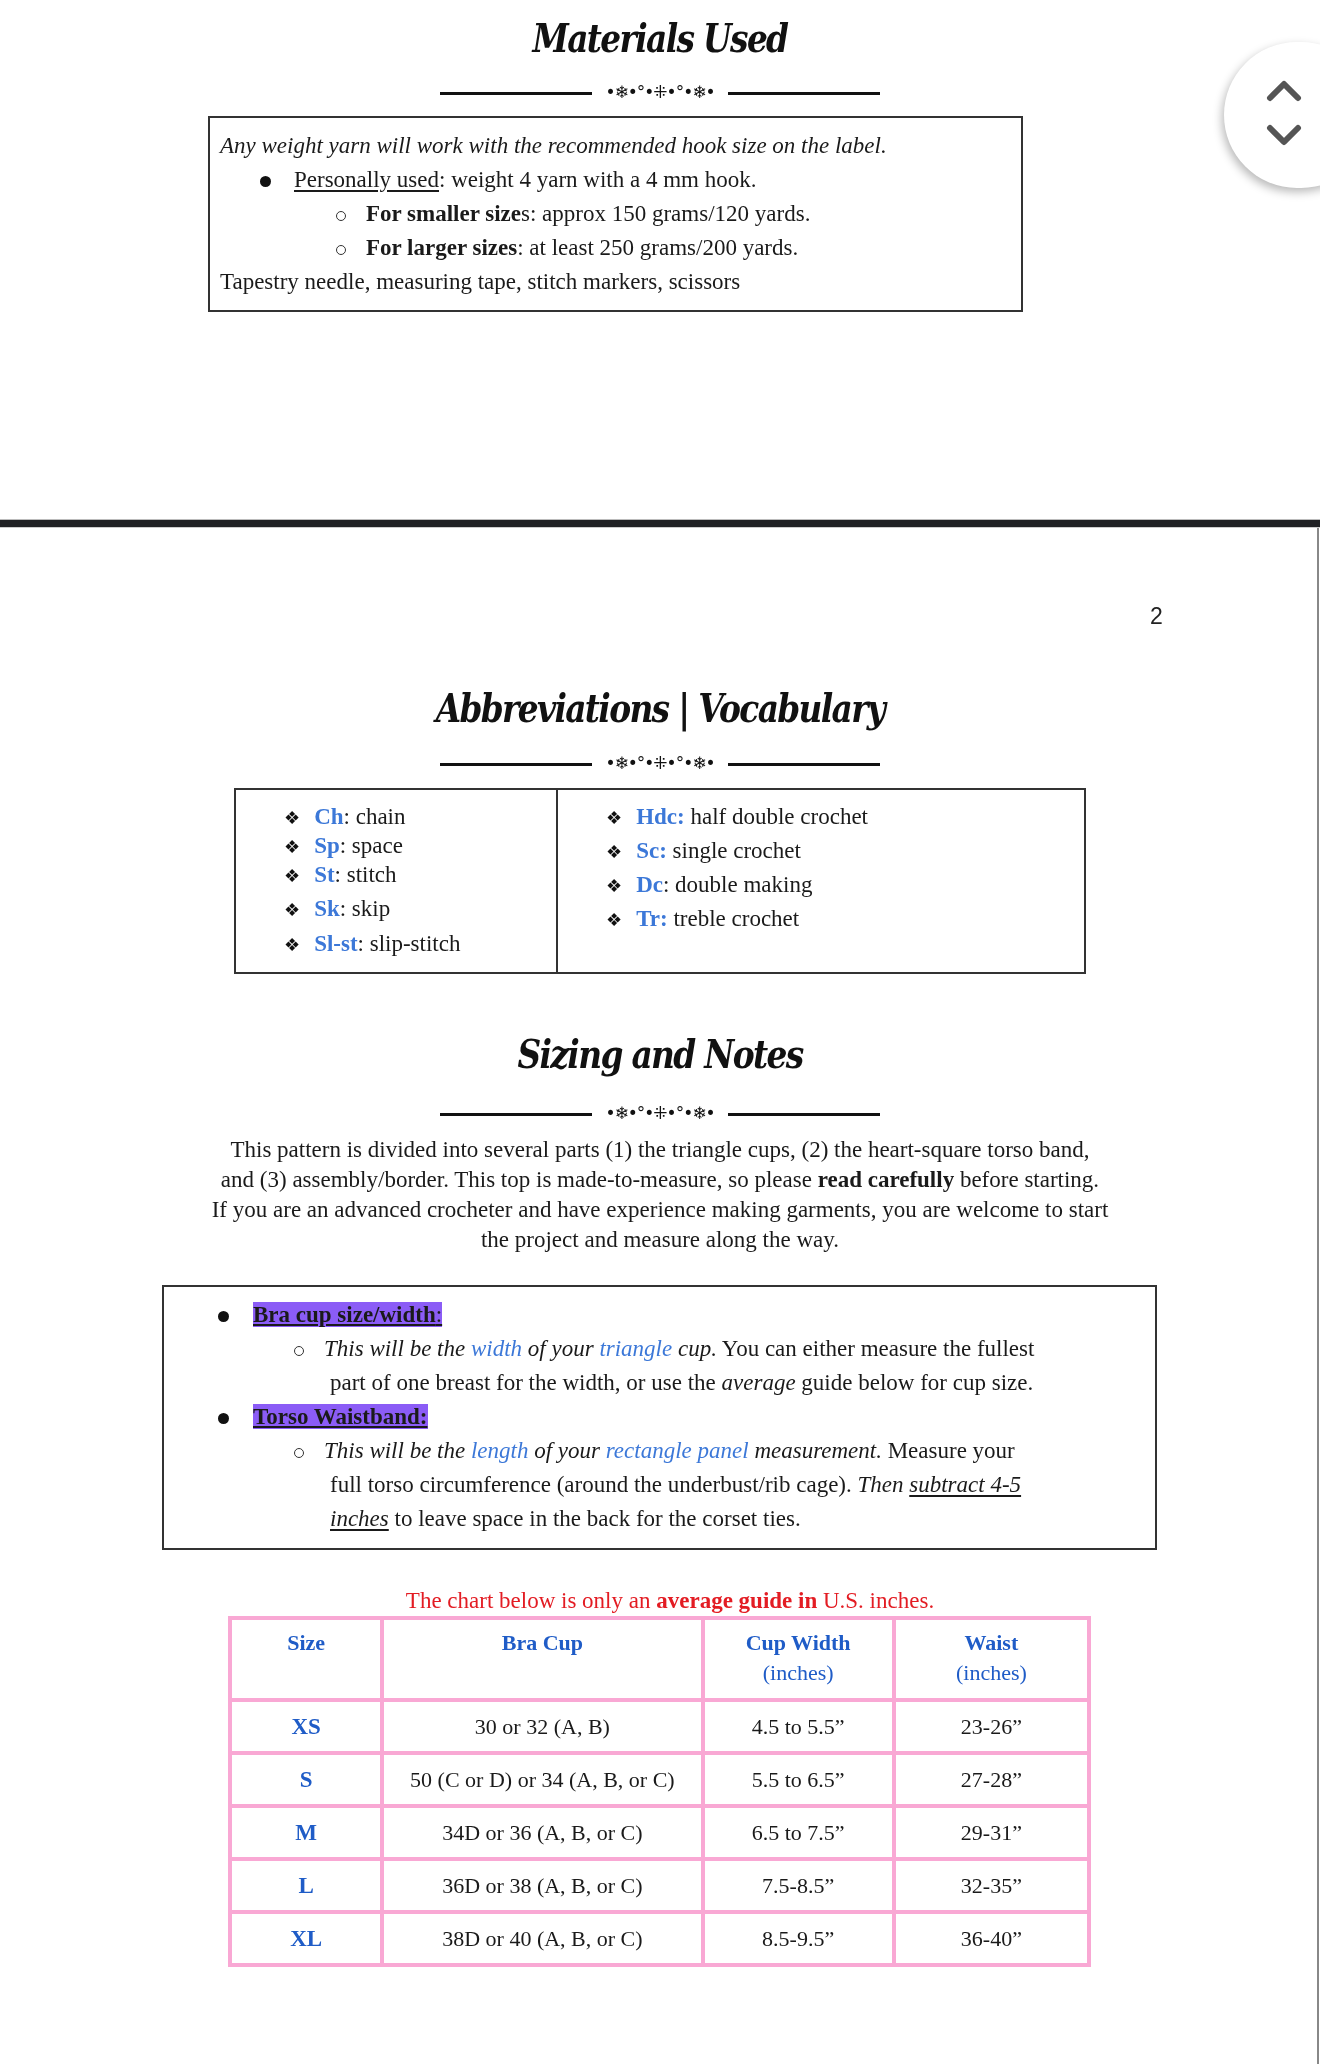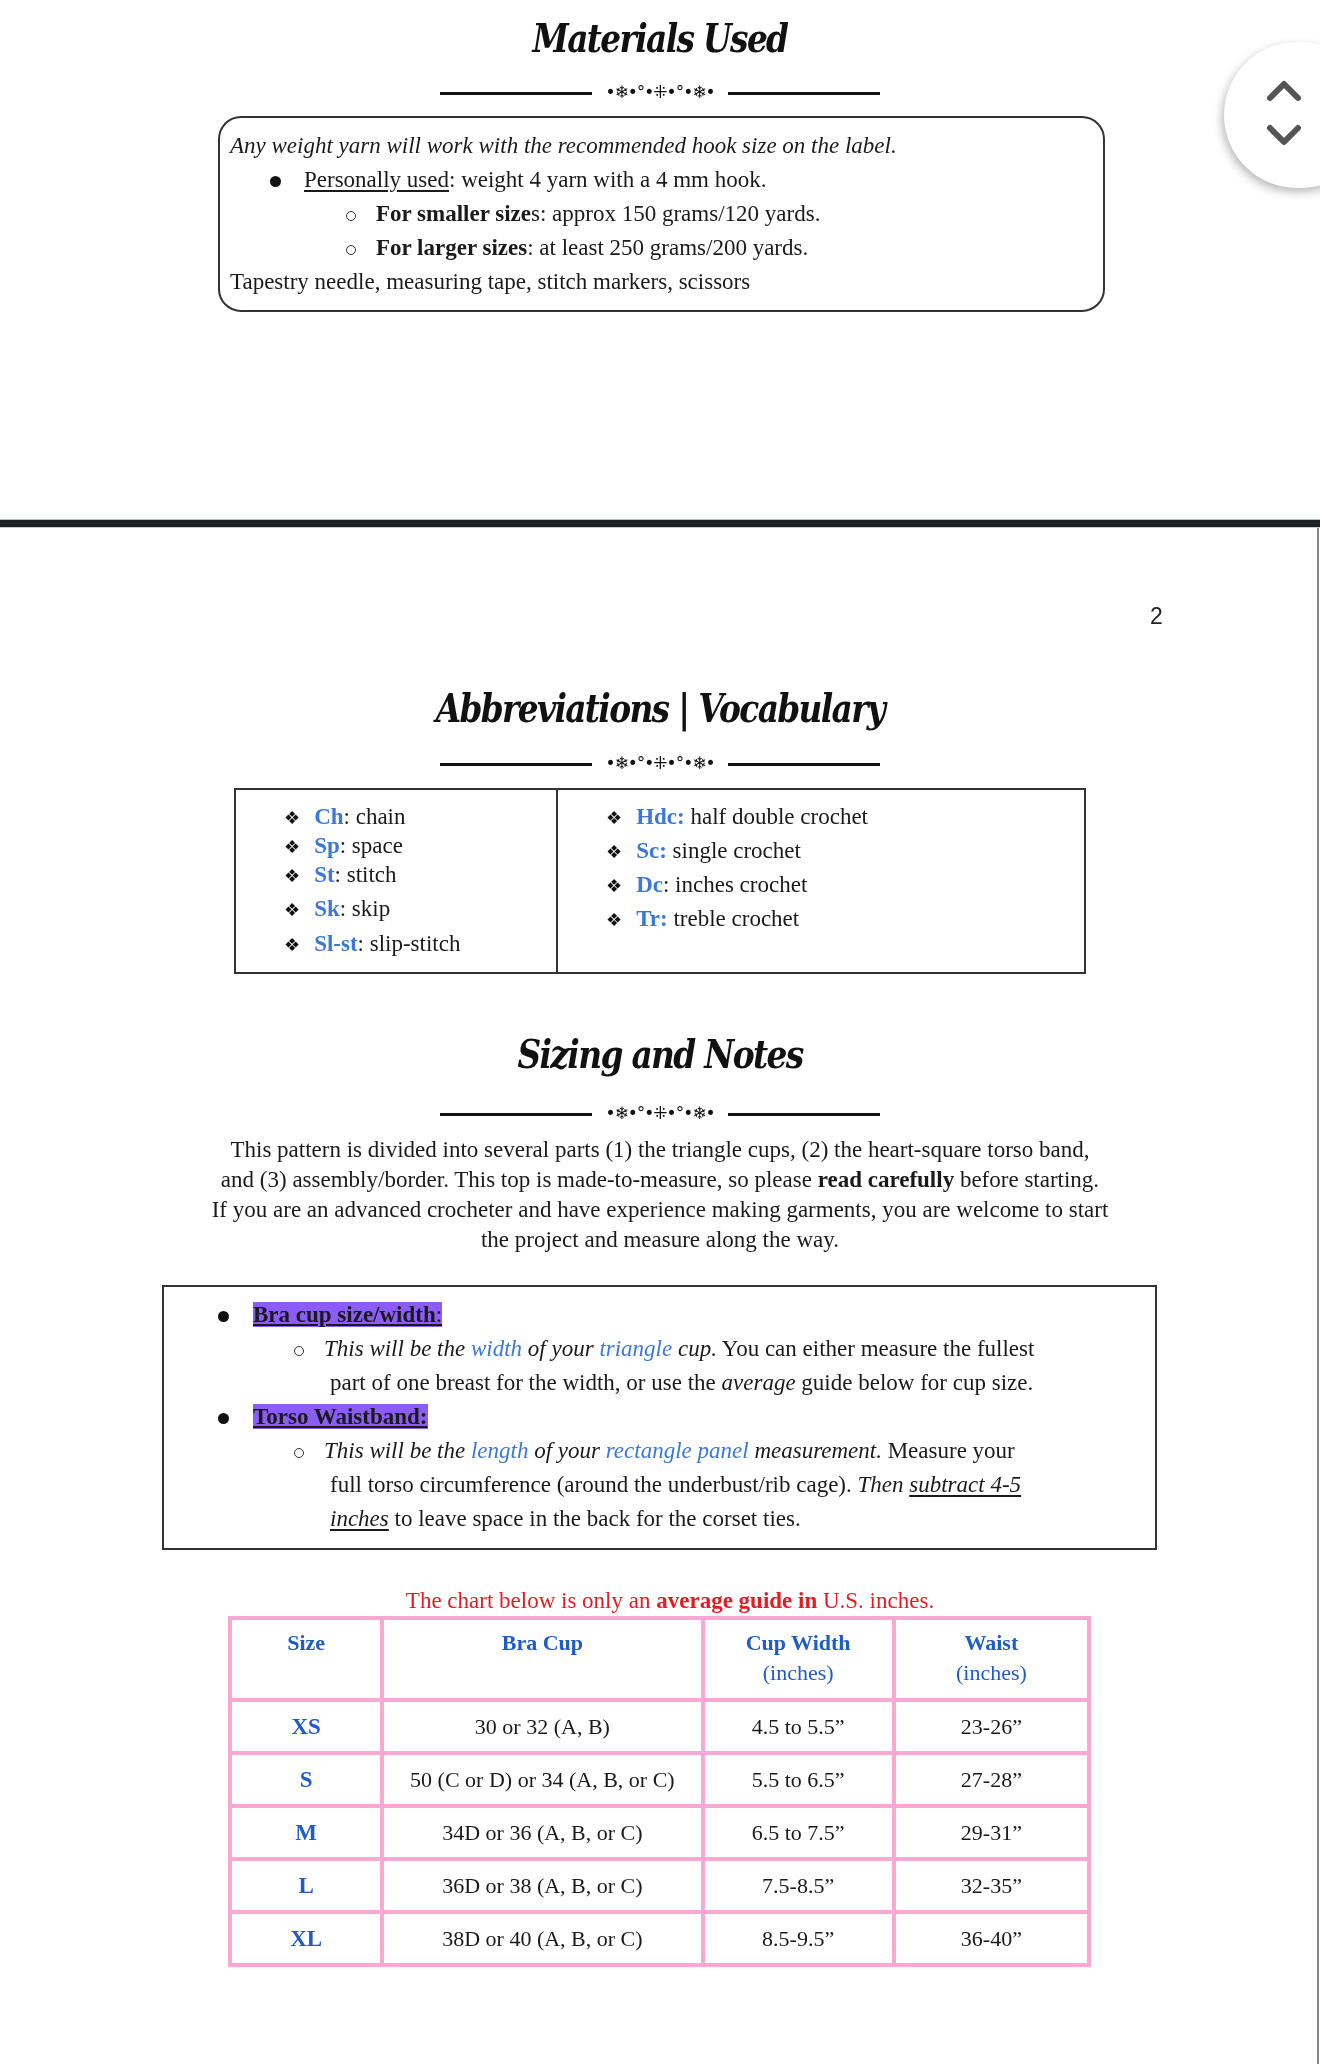--- a/index.html
+++ b/index.html
@@ -63,21 +63,21 @@
 <body>
 
 <div class="heading" style="top:14px;">Materials Used</div>
 
 <div class="divider" style="top:83px;">
   <div class="line l"></div>
   <div class="orn">•❄•°•⁜•°•❄•</div>
   <div class="line r"></div>
 </div>
 
-<div class="box" style="left:218px; top:116px; width:887px; height:196px;border-radius:23px;">
+<div class="box" style="left:208px; top:116px; width:815px; height:196px;">
   <div class="abs t it" style="left:10px; top:11px;">Any weight yarn will work with the recommended hook size on the label.</div>
 
   <div class="abs t" style="left:50px; top:45px;">
     <span class="dot" style="margin-right:23px;"></span><span class="u">Personally used</span><span>: weight 4 yarn with a 4 mm hook.</span>
   </div>
 
   <div class="abs t" style="left:126px; top:79px;">
     <span class="circ" style="margin-right:20px;"></span><span class="b">For smaller size</span><span>s</span><span>: approx 150 grams/120 yards.</span>
   </div>
 
@@ -118,21 +118,21 @@
   <div class="abs" style="left:320px; top:0; width:2px; height:182px; background:#333;"></div>
 
   <div class="abbr-item t" style="left:48px; top:10px;"><span class="dia" style="margin-right:14px;">❖</span><span class="b blue">Ch</span><span>: chain</span></div>
   <div class="abbr-item t" style="left:48px; top:39px;"><span class="dia" style="margin-right:14px;">❖</span><span class="b blue">Sp</span><span>: space</span></div>
   <div class="abbr-item t" style="left:48px; top:68px;"><span class="dia" style="margin-right:14px;">❖</span><span class="b blue">St</span><span>: stitch</span></div>
   <div class="abbr-item t" style="left:48px; top:102px;"><span class="dia" style="margin-right:14px;">❖</span><span class="b blue">Sk</span><span>: skip</span></div>
   <div class="abbr-item t" style="left:48px; top:137px;"><span class="dia" style="margin-right:14px;">❖</span><span class="b blue">Sl-st</span><span>: slip-stitch</span></div>
 
   <div class="abbr-item t" style="left:370px; top:10px;"><span class="dia" style="margin-right:14px;">❖</span><span class="b blue">Hdc:</span><span> half double crochet</span></div>
   <div class="abbr-item t" style="left:370px; top:44px;"><span class="dia" style="margin-right:14px;">❖</span><span class="b blue">Sc:</span><span> single crochet</span></div>
-  <div class="abbr-item t" style="left:370px; top:78px;"><span class="dia" style="margin-right:14px;">❖</span><span class="b blue">Dc</span><span>: inches crochet</span></div>
+  <div class="abbr-item t" style="left:370px; top:78px;"><span class="dia" style="margin-right:14px;">❖</span><span class="b blue">Dc</span><span>: double making</span></div>
   <div class="abbr-item t" style="left:370px; top:112px;"><span class="dia" style="margin-right:14px;">❖</span><span class="b blue">Tr:</span><span> treble crochet</span></div>
 </div>
 
 <div class="heading" style="top:1030px;">Sizing and Notes</div>
 
 <div class="divider" style="top:1104px;">
   <div class="line l"></div>
   <div class="orn">•❄•°•⁜•°•❄•</div>
   <div class="line r"></div>
 </div>

